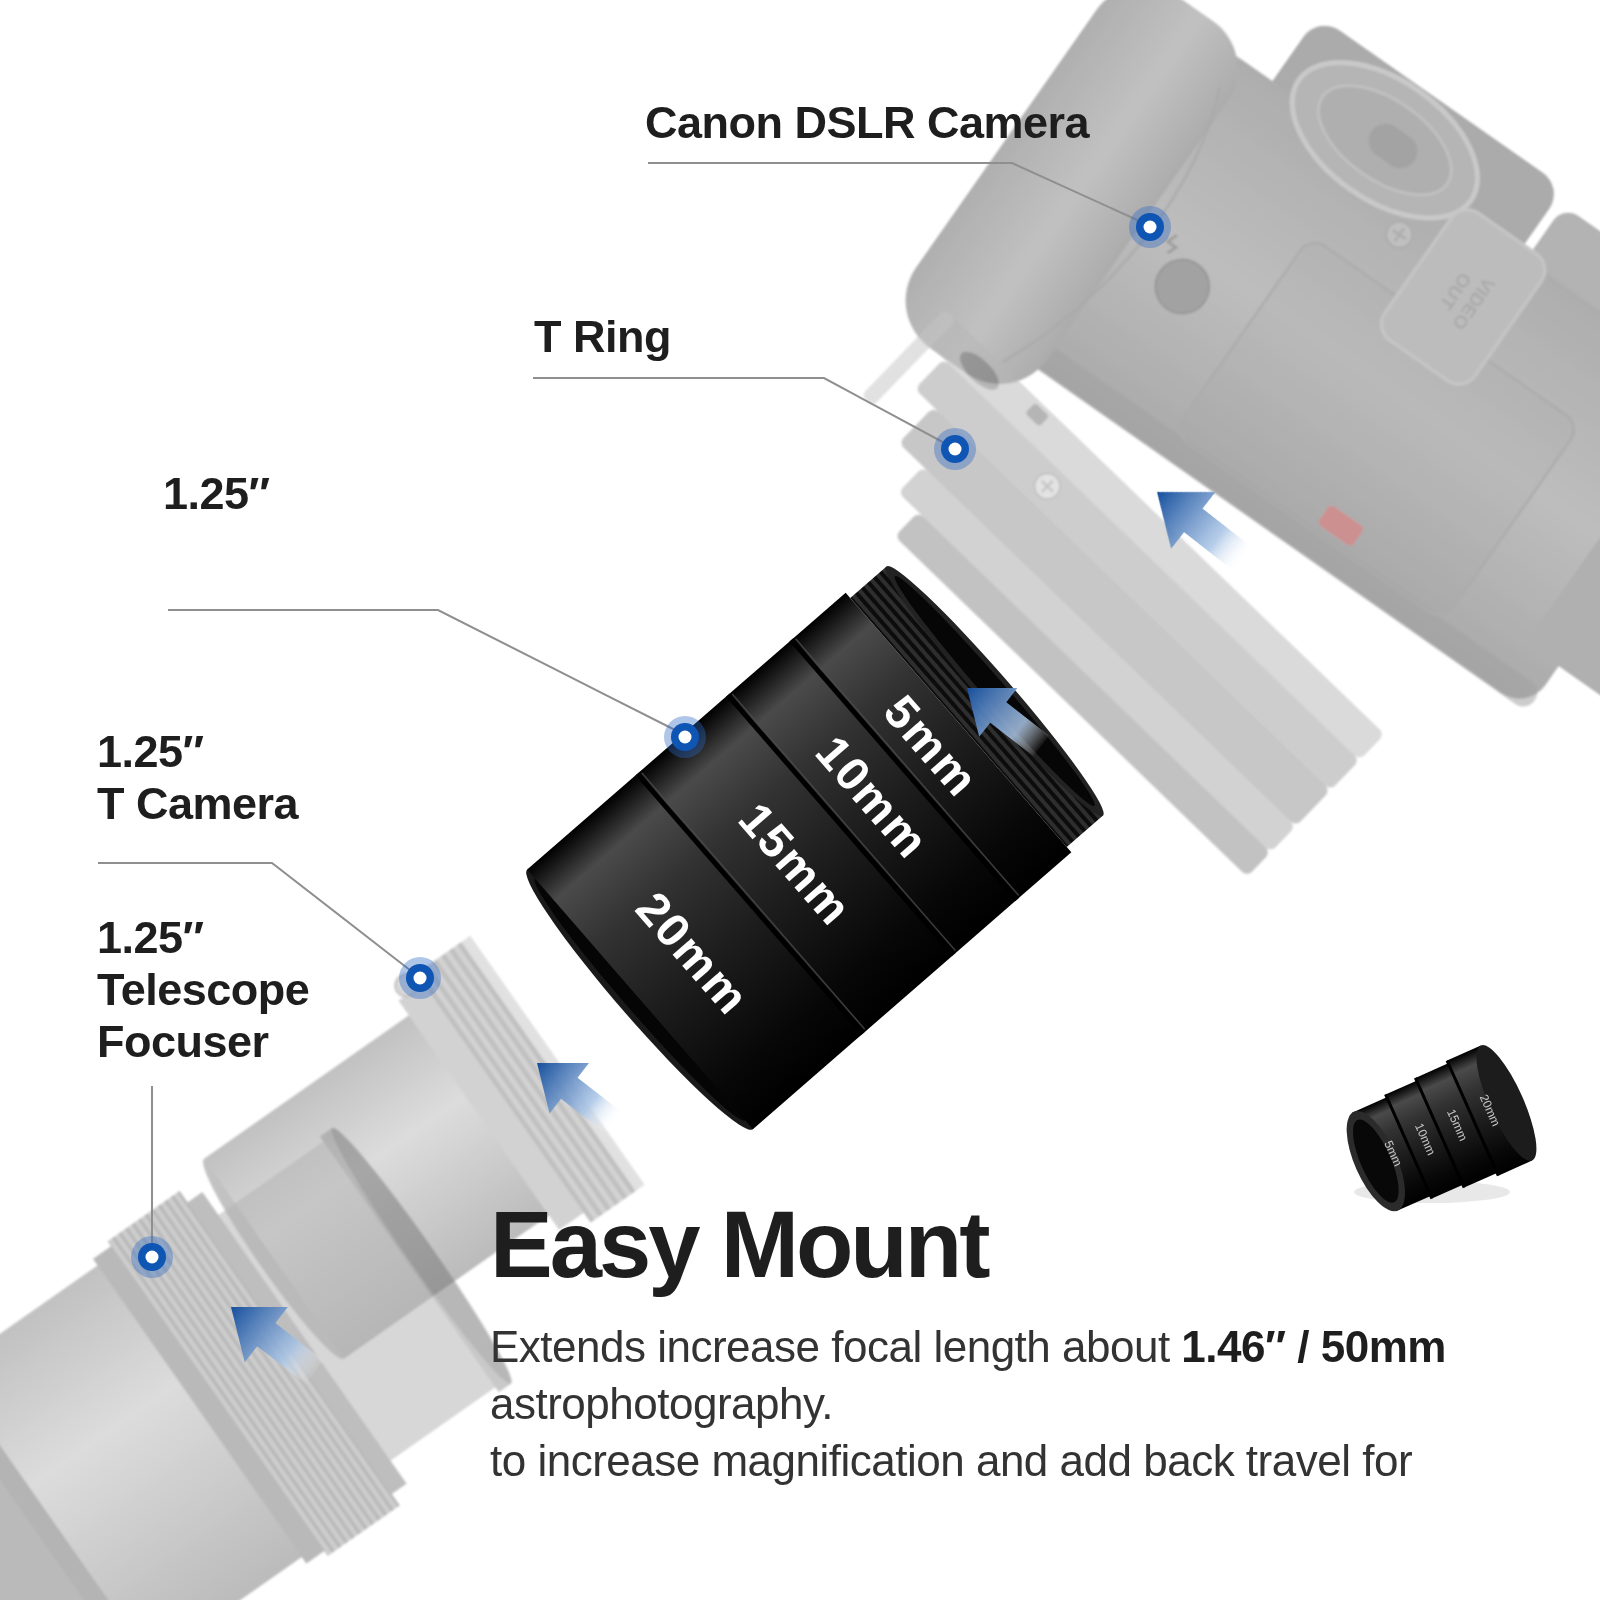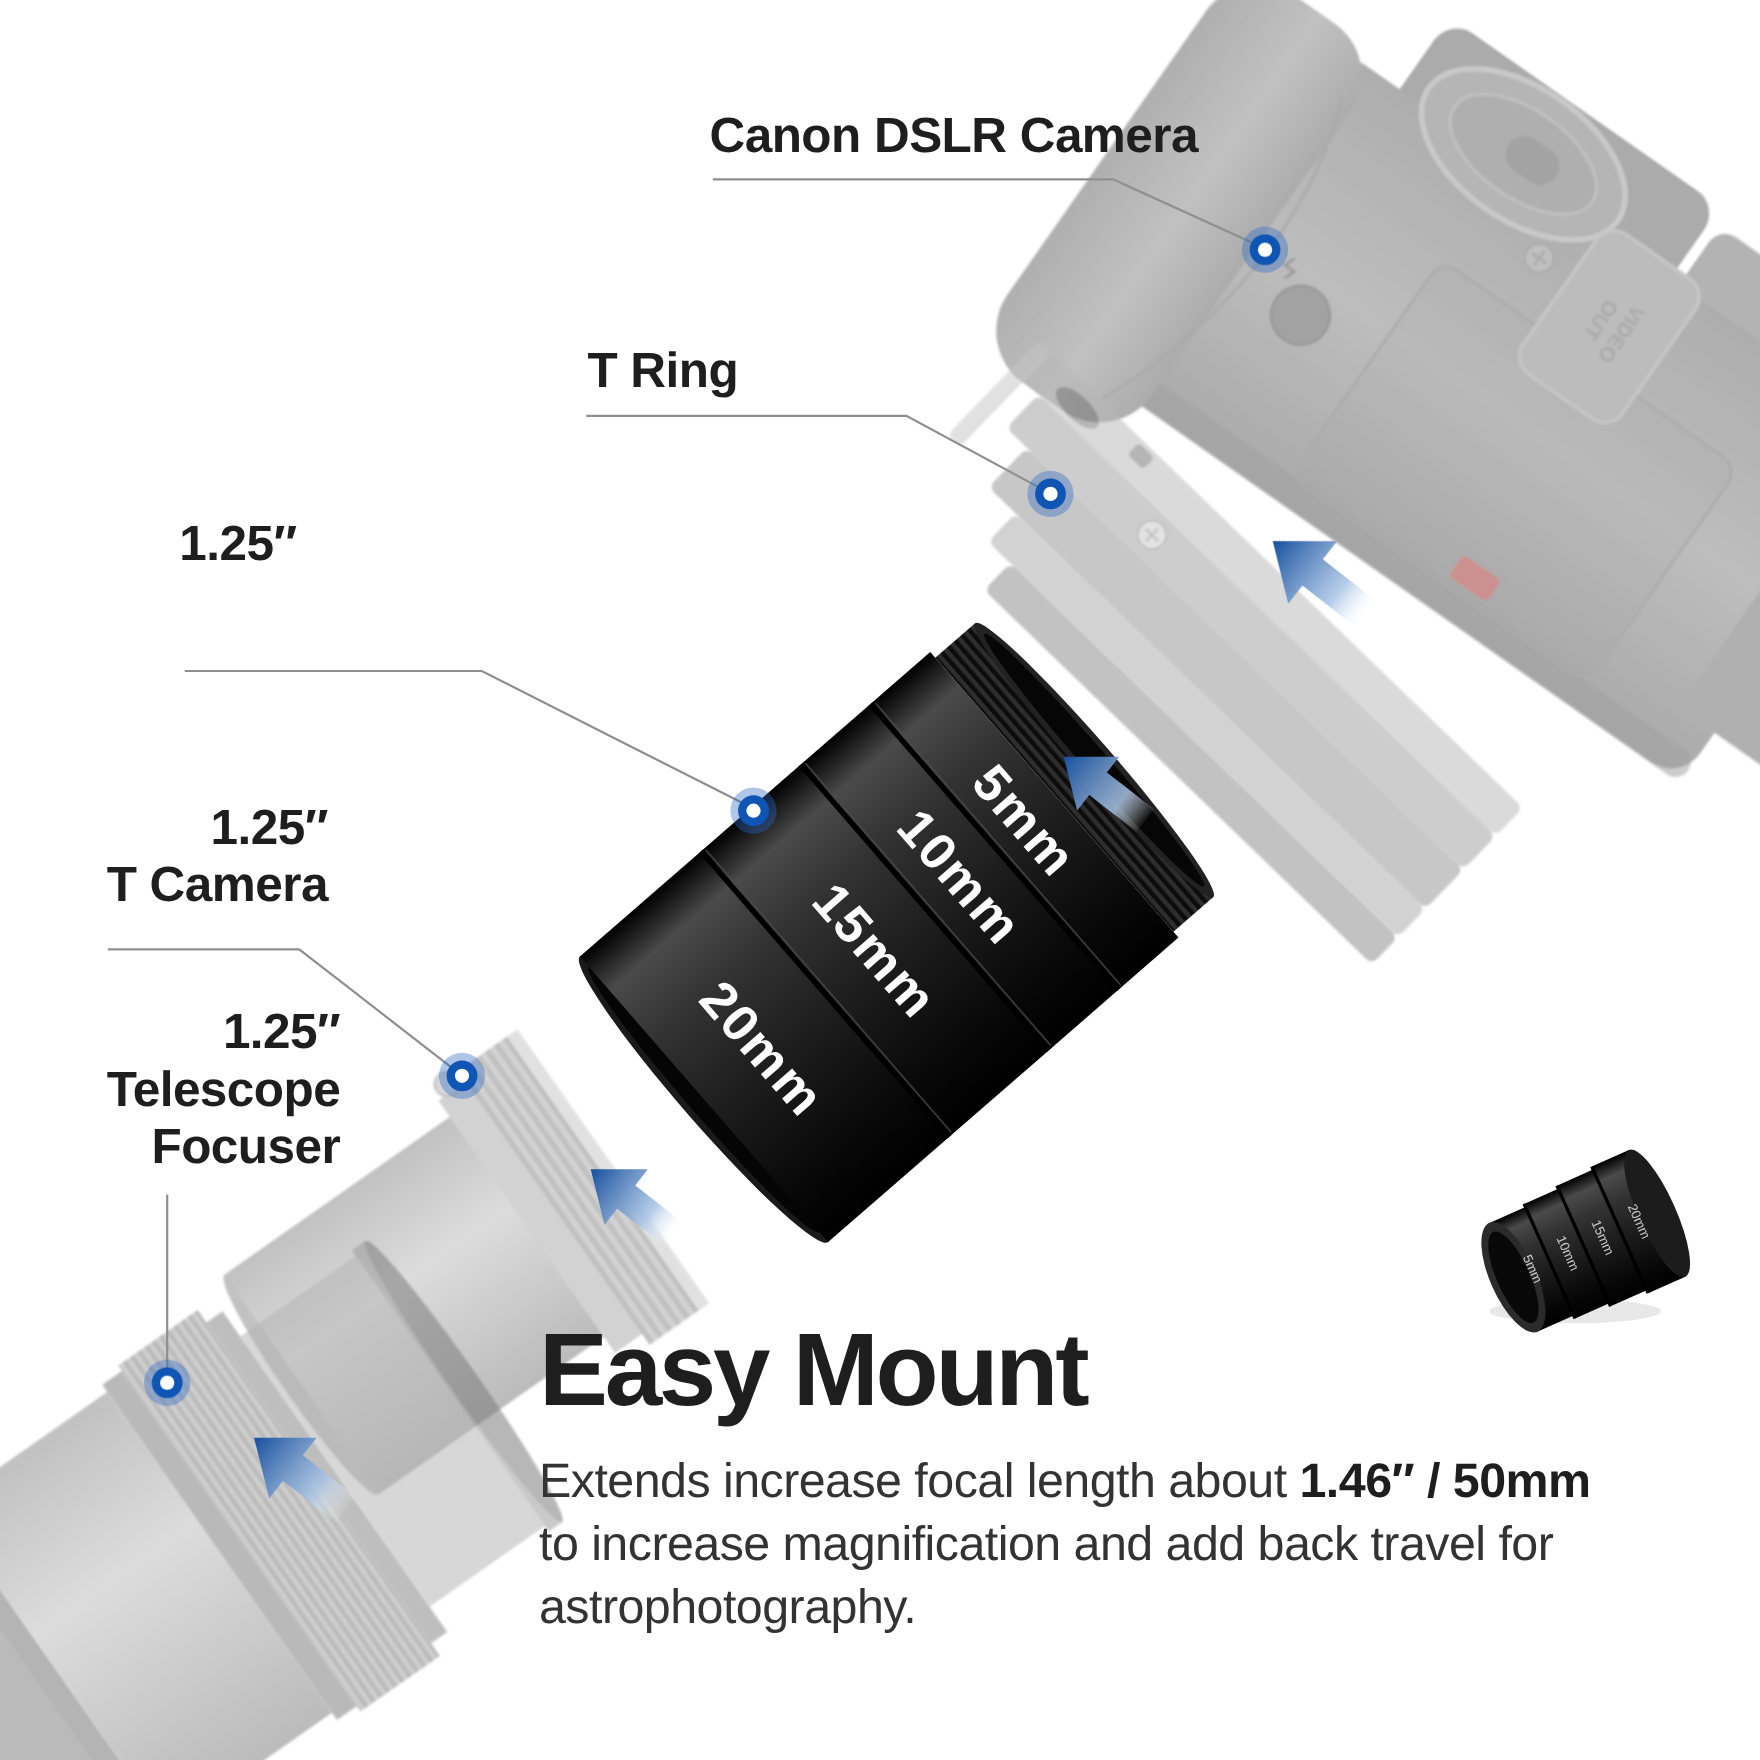--- a/index.html
+++ b/index.html
@@ -3,21 +3,21 @@
 <meta charset="utf-8">
 <style>
   html,body{margin:0;padding:0;background:#ffffff;}
   body{width:1600px;height:1600px;overflow:hidden;
        font-family:"Liberation Sans", sans-serif;}
   .stage{position:relative;width:1600px;height:1600px;background:#fff;}
   .scene{position:absolute;left:0;top:0;width:1600px;height:1600px;}
 
   .plabel{position:absolute;color:#1e1e1e;font-weight:700;
           font-size:45px;line-height:52px;letter-spacing:-0.5px;white-space:nowrap;}
-  .plabel .ln{display:block;text-align:right;}
+  .plabel .ln{display:block;}
 
   .easy-block{position:absolute;right:130px;top:1198px;width:980px;color:#1e1e1e;}
   .easy-heading{font-size:94px;font-weight:800;letter-spacing:-3px;line-height:1.0;}
   .easy-body{margin-top:26px;font-size:44px;line-height:57px;font-weight:400;
              color:#333333;letter-spacing:-0.5px;}
   .easy-body .b{font-weight:700;color:#1e1e1e;}
 </style>
 </head>
 <body>
 
@@ -208,18 +208,18 @@
 <div class="plabel" style="left:97px;top:912px;">
   <span class="ln">1.25″</span>
   <span class="ln">Telescope</span>
   <span class="ln">Focuser</span>
 </div>
 
 <div class="easy-block">
   <div class="easy-heading">Easy Mount</div>
   <div class="easy-body">
     <div><span>Extends increase focal length about </span><span class="b">1.46″ / 50mm</span></div>
+    <div>astrophotography.</div>
     <div>to increase magnification and add back travel for</div>
-    <div>astrophotography.</div>
   </div>
 </div>
 
 </div>
 
 </body></html>

